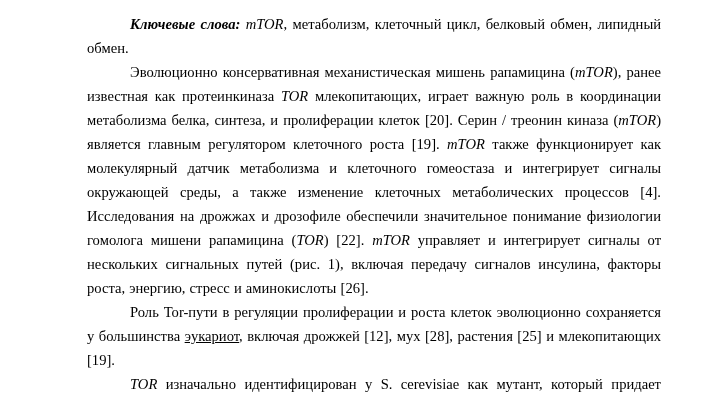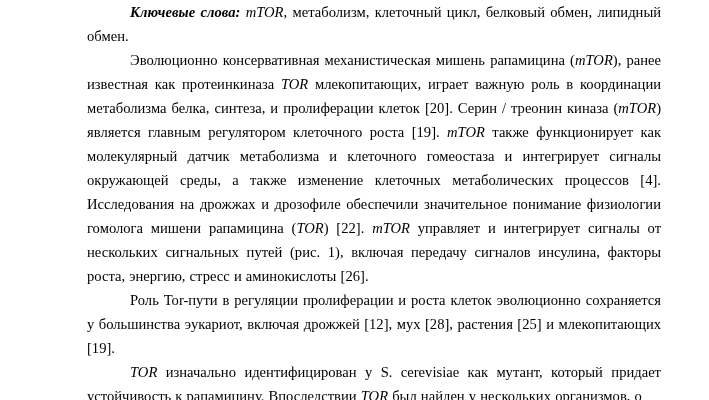--- a/index.html
+++ b/index.html
@@ -13,34 +13,34 @@
     overflow: hidden;
     font-family: "Liberation Serif", "DejaVu Serif", serif;
     font-size: 14.6px;
     line-height: 24px;
     color: #000000;
   }
   .page {
     box-sizing: border-box;
     width: 709px;
     height: 400px;
-    padding: 0 48px 0 87px;
+    padding: 12px 48px 0 87px;
     background: #ffffff;
     overflow: hidden;
   }
   .para {
     margin: 0;
     padding: 0;
     text-indent: 43px;
     text-align: justify;
     word-spacing: 0.5px;
   }
   .run-bold   { font-weight: bold; }
   .run-italic { font-style: italic; }
-  .run-underline { }
+  .run-underline { text-decoration: underline; }
 </style>
 </head>
 <body>
 
 <div class="page">
   <div id="doc-body">
       <p class="para"><span class="run-bold run-italic">Ключевые слова: </span><span class="run-italic">mTOR</span><span>, метаболизм, клеточный цикл, белковый обмен, липидный обмен.</span></p>
       <p class="para"><span>Эволюционно консервативная механистическая мишень рапамицина (</span><span class="run-italic">mTOR</span><span>), ранее известная как протеинкиназа </span><span class="run-italic">TOR</span><span> млекопитающих, играет важную роль в координации метаболизма белка, синтеза, и пролиферации клеток [20]. Серин / треонин киназа (</span><span class="run-italic">mTOR</span><span>) является главным регулятором клеточного роста [19]. </span><span class="run-italic">mTOR</span><span> также функционирует как молекулярный датчик метаболизма и клеточного гомеостаза и интегрирует сигналы окружающей среды, а также изменение клеточных метаболических процессов [4]. Исследования на дрожжах и дрозофиле обеспечили значительное понимание физиологии гомолога мишени рапамицина (</span><span class="run-italic">TOR</span><span>) [22]. </span><span class="run-italic">mTOR</span><span> управляет и интегрирует сигналы от нескольких сигнальных путей (рис. 1), включая передачу сигналов инсулина, факторы роста, энергию, стресс и аминокислоты [26].</span></p>
       <p class="para"><span>Роль Tor-пути в регуляции пролиферации и роста клеток эволюционно сохраняется у большинства </span><span class="run-underline">эукариот</span><span>, включая дрожжей [12], мух [28], растения [25] и млекопитающих [19].</span></p>
       <p class="para"><span class="run-italic">TOR</span><span> изначально идентифицирован у S. cerevisiae как мутант, который придает устойчивость к рапамицину. Впоследствии </span><span class="run-italic">TOR</span><span> был найден у нескольких организмов, о</span></p>

